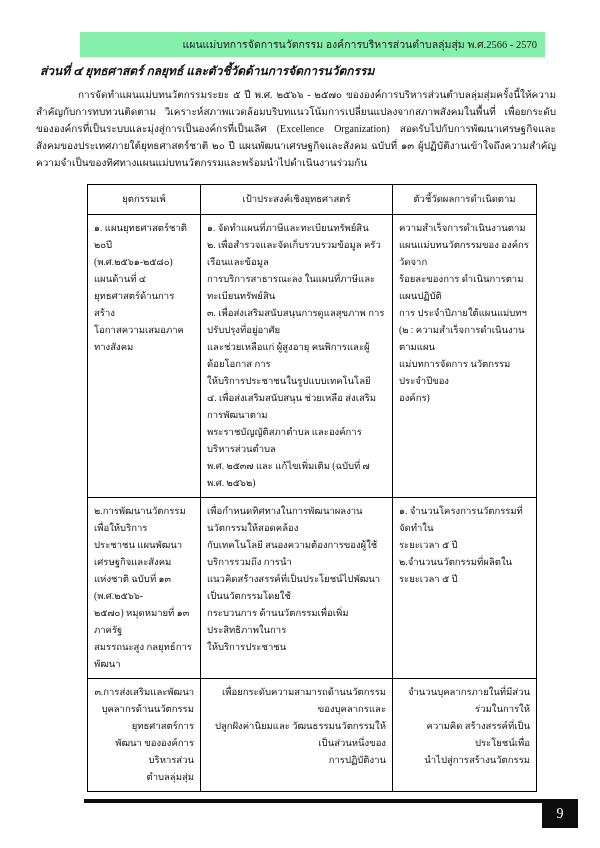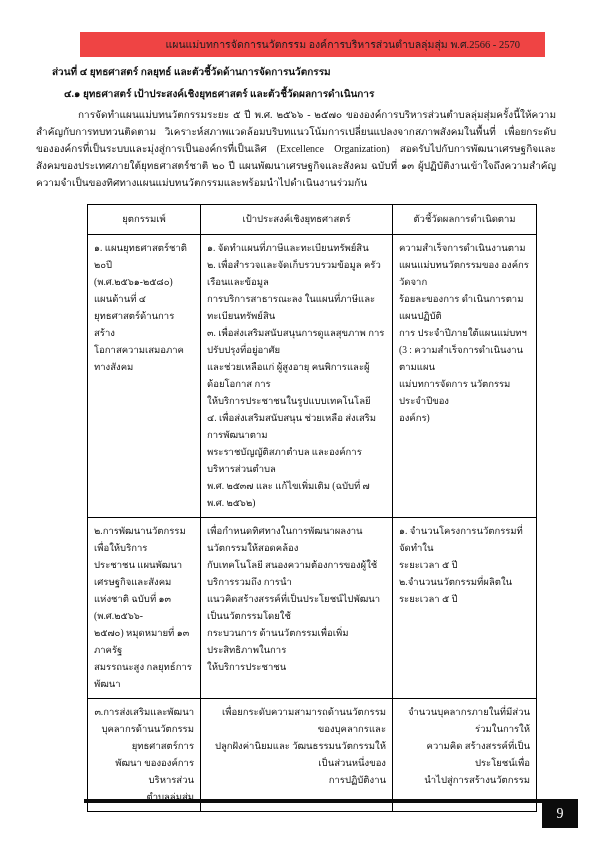--- a/index.html
+++ b/index.html
@@ -10,33 +10,33 @@
     font-family:"Liberation Serif","DejaVu Serif",serif;
     color:#111;
     overflow:hidden;
     margin:0 auto;
   }
   
   .header-bar{
     position:absolute;
     left:80px;top:32px;
     width:465px;height:25px;
-    background:#ef4444;
+    background:#86efac;
     display:flex;align-items:center;justify-content:flex-end;
-    padding-right:25px;box-sizing:border-box;
+    padding-right:8px;box-sizing:border-box;
     font-size:10.5px;color:#1c1c1c;
   }
   
   .content{
     position:absolute;
     left:36px;top:64px;
     width:532px;
   }
   .heading{
-    font-size:10px;font-weight:bold;line-height:15px;margin:0 0 7px 16px;
+    font-size:12px;font-weight:bold;line-height:15px;margin:0 0 7px 4px;font-style:italic;
   }
   .subheading{
     font-size:10px;font-weight:bold;line-height:15px;margin:0 0 5px 28px;
   }
   .paragraph{
     font-size:10px;line-height:17px;
     text-align:justify;
     text-indent:42px;
     margin:0 12px 13px 0;
   }
@@ -92,21 +92,20 @@
 <div class="page">
 
   <div class="header-bar">
     <span>แผนแม่บทการจัดการนวัตกรรม องค์การบริหารส่วนตำบลลุ่มสุ่ม พ.ศ.2566 - 2570</span>
   </div>
 
   <div class="content">
 
     <p class="heading">ส่วนที่ ๔ ยุทธศาสตร์ กลยุทธ์ และตัวชี้วัดด้านการจัดการนวัตกรรม</p>
 
-    <p class="subheading">๔.๑ ยุทธศาสตร์ เป้าประสงค์เชิงยุทธศาสตร์ และตัวชี้วัดผลการดำเนินการ</p>
 
     <p class="paragraph">การจัดทำแผนแม่บทนวัตกรรมระยะ ๕ ปี พ.ศ. ๒๕๖๖ - ๒๕๗๐ ขององค์การบริหารส่วนตำบลลุ่มสุ่มครั้งนี้ให้ความสำคัญกับการทบทวนติดตาม วิเคราะห์สภาพแวดล้อมบริบทแนวโน้มการเปลี่ยนแปลงจากสภาพสังคมในพื้นที่ เพื่อยกระดับขององค์กรที่เป็นระบบและมุ่งสู่การเป็นองค์กรที่เป็นเลิศ (Excellence Organization) สอดรับไปกับการพัฒนาเศรษฐกิจและสังคมของประเทศภายใต้ยุทธศาสตร์ชาติ ๒๐ ปี แผนพัฒนาเศรษฐกิจและสังคม ฉบับที่ ๑๓ ผู้ปฏิบัติงานเข้าใจถึงความสำคัญความจำเป็นของทิศทางแผนแม่บทนวัตกรรมและพร้อมนำไปดำเนินงานร่วมกัน</p>
 
     <table class="strategy">
       <colgroup>
           <col class="c1">
           <col class="c2">
           <col class="c3">
         </colgroup>
       <thead>
@@ -128,21 +127,21 @@
 ๓. เพื่อส่งเสริมสนับสนุนการดูแลสุขภาพ การปรับปรุงที่อยู่อาศัย
 และช่วยเหลือแก่ ผู้สูงอายุ คนพิการและผู้ด้อยโอกาส การ
 ให้บริการประชาชนในรูปแบบเทคโนโลยี
 ๔. เพื่อส่งเสริมสนับสนุน ช่วยเหลือ ส่งเสริม การพัฒนาตาม
 พระราชบัญญัติสภาตำบล และองค์การบริหารส่วนตำบล
 พ.ศ. ๒๕๓๗ และ แก้ไขเพิ่มเติม (ฉบับที่ ๗ พ.ศ. ๒๕๖๒)</td>
           <td>ความสำเร็จการดำเนินงานตาม
 แผนแม่บทนวัตกรรมของ องค์กรวัดจาก
 ร้อยละของการ ดำเนินการตามแผนปฏิบัติ
 การ ประจำปีภายใต้แผนแม่บทฯ
-(3 : ความสำเร็จการดำเนินงาน ตามแผน
+(๒ : ความสำเร็จการดำเนินงาน ตามแผน
 แม่บทการจัดการ นวัตกรรมประจำปีของ
 องค์กร)</td>
         </tr>
         <tr class="r2">
           <td>๒.การพัฒนานวัตกรรมเพื่อให้บริการ
 ประชาชน แผนพัฒนาเศรษฐกิจและสังคม
 แห่งชาติ ฉบับที่ ๑๓ (พ.ศ.๒๕๖๖-
 ๒๕๗๐) หมุดหมายที่ ๑๓ ภาครัฐ
 สมรรถนะสูง กลยุทธ์การพัฒนา</td>
           <td>เพื่อกำหนดทิศทางในการพัฒนาผลงาน นวัตกรรมให้สอดคล้อง

